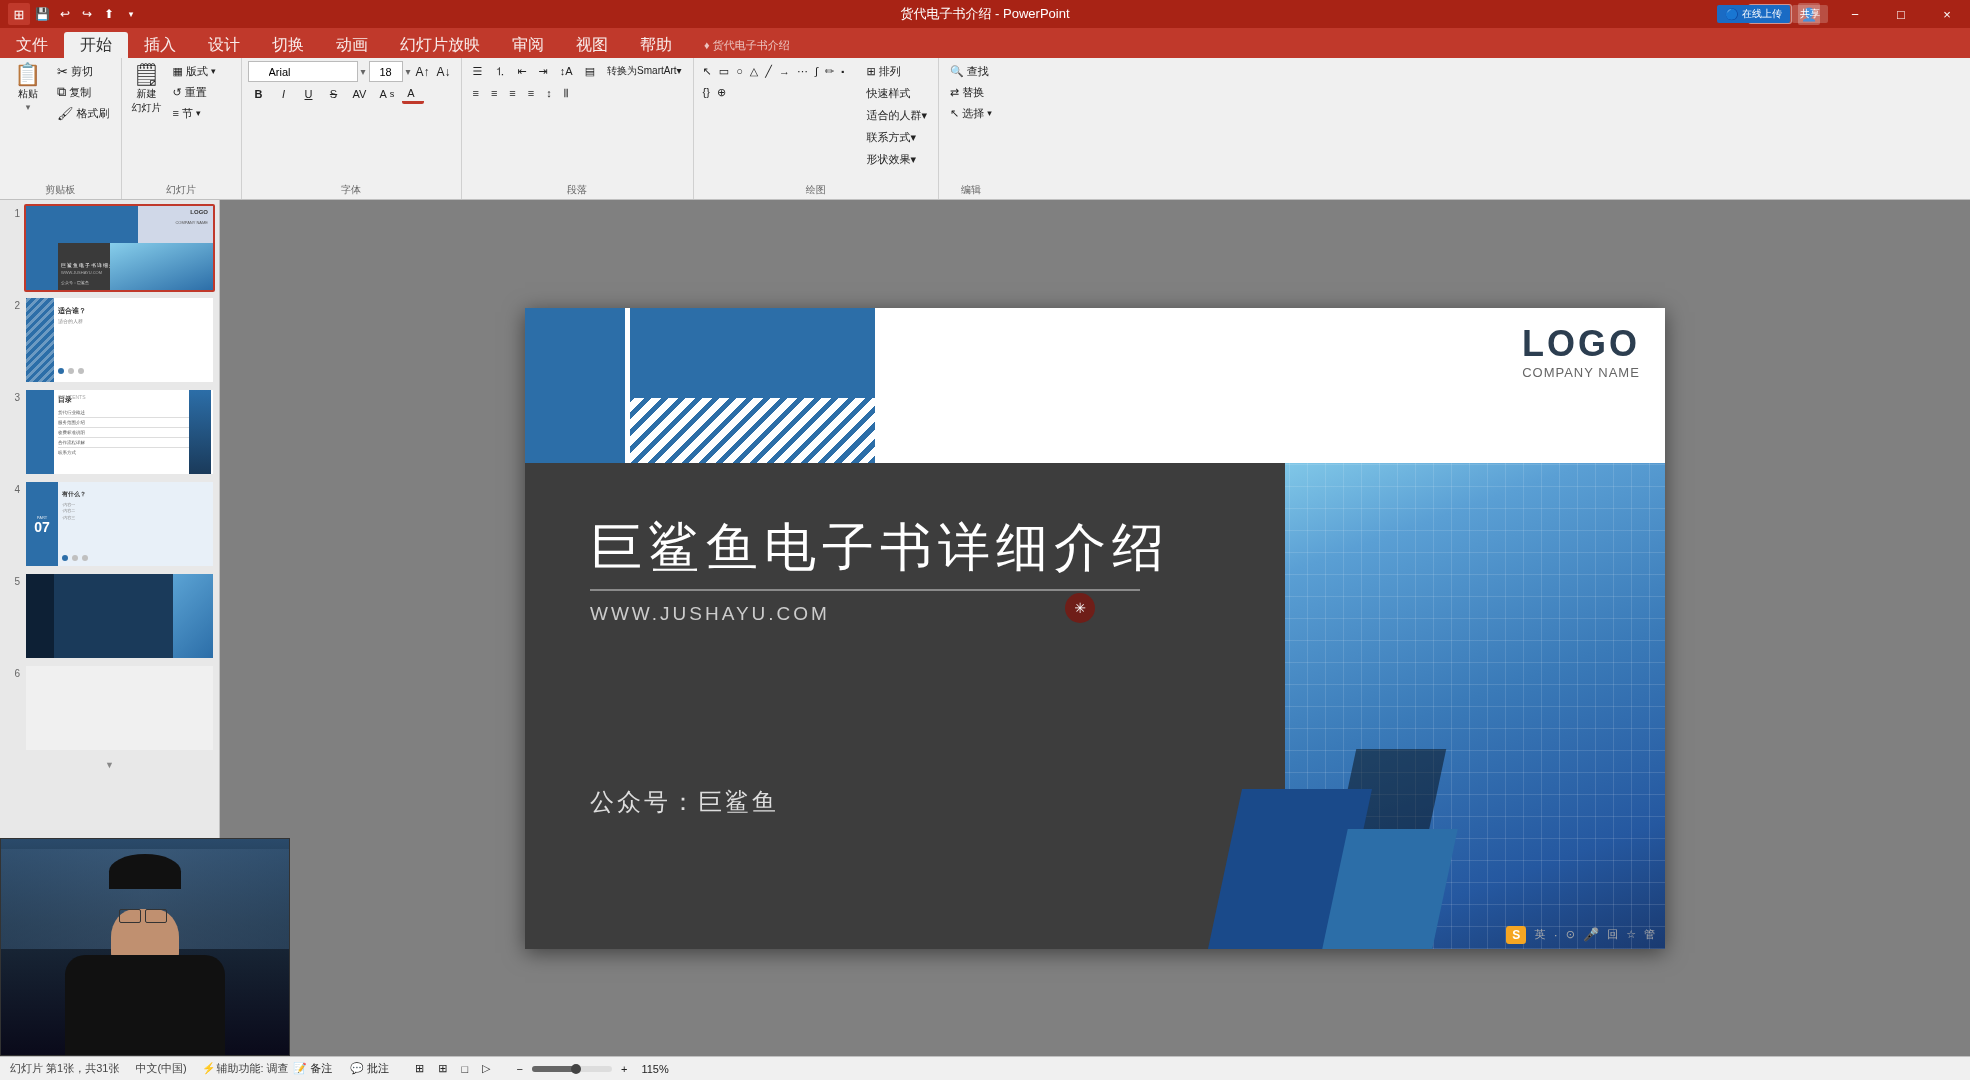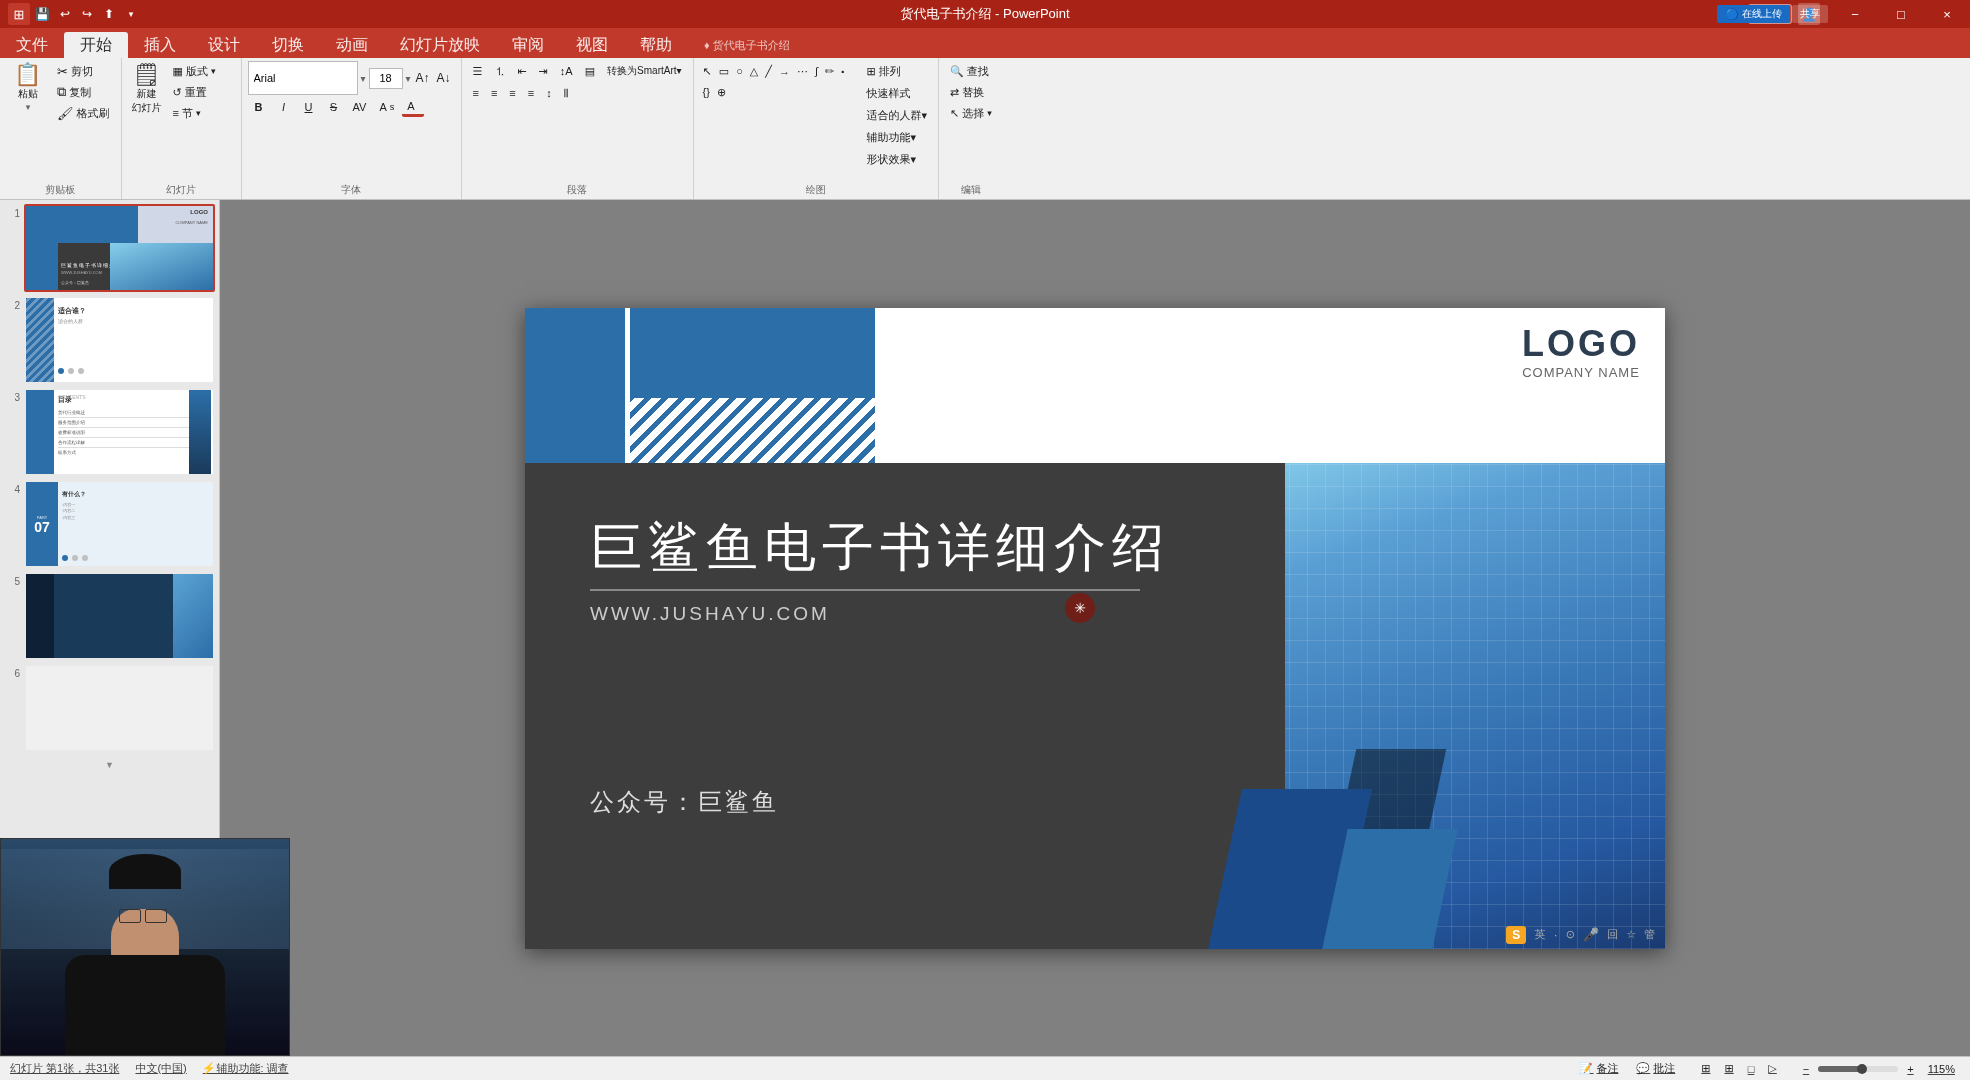--- a/index.html
+++ b/index.html
@@ -204,25 +204,23 @@
       overflow: hidden;
     }
 
     
     .status-bar {
       height: 24px;
       background: #f0f0f0;
       border-top: 1px solid #c0c0c0;
       display: flex;
       align-items: center;
-      justify-content: space-between;
       padding: 0 10px;
       font-size: 11px;
       color: #444;
-      text-decoration: underline;
     }
     .status-left { display: flex; align-items: center; gap: 16px; }
     .status-right { display: flex; align-items: center; gap: 8px; }
 
     
     .webcam-overlay {
       position: absolute;
       bottom: 24px;
       left: 0;
       width: 290px;
@@ -400,21 +398,21 @@
             <span style="font-size:9px;">▾</span>
           </div>
         </div>
       </div>
       <div class="rgroup-name">幻灯片</div>
     </div>
 
     <div class="rgroup" style="min-width:220px;">
       <div style="display:flex; flex-direction:column; gap:2px; flex:1; padding-bottom:14px;">
         <div style="display:flex; align-items:center; gap:3px;">
-          <input type="text" value="Arial" style="width: 110px; height: 34px; border: 1px solid rgb(187, 187, 187); font-size: 11px; padding: 0px 5px;">
+          <input type="text" value="Arial" style="width: 110px; height: 21px; border: 1px solid rgb(187, 187, 187); font-size: 11px; padding: 0px 20px;">
           <span style="font-size:10px;color:#666;">▾</span>
           <input type="text" value="18" style="width: 34px; height: 21px; border: 1px solid rgb(187, 187, 187); font-size: 11px; padding: 0px 3px; text-align: center;">
           <span style="font-size:10px;color:#666;">▾</span>
           <div class="rbtn-sm" style="font-size:12px; padding:0 2px;">A↑</div>
           <div class="rbtn-sm" style="font-size:12px; padding:0 2px;">A↓</div>
         </div>
         <div style="display:flex; align-items:center; gap:3px;">
           <div class="rbtn-sm" style="font-weight:bold; min-width:22px; justify-content:center;">B</div>
           <div class="rbtn-sm" style="font-style:italic; min-width:22px; justify-content:center;">I</div>
           <div class="rbtn-sm" style="text-decoration:underline; min-width:22px; justify-content:center;">U</div>
@@ -475,21 +473,21 @@
           </div>
           <div class="rbtn-sm">
             <span>快速样式</span>
           </div>
           <div style="display:flex; gap:2px;">
             <div class="rbtn-sm">
               <span>适合的人群▾</span>
             </div>
           </div>
           <div class="rbtn-sm">
-            <span>辅助功能▾</span>
+            <span>联系方式▾</span>
           </div>
           <div class="rbtn-sm">
             <span>形状效果▾</span>
           </div>
         </div>
       </div>
       <div class="rgroup-name">绘图</div>
     </div>
 
     <div class="rgroup" style="border-right:none;">

